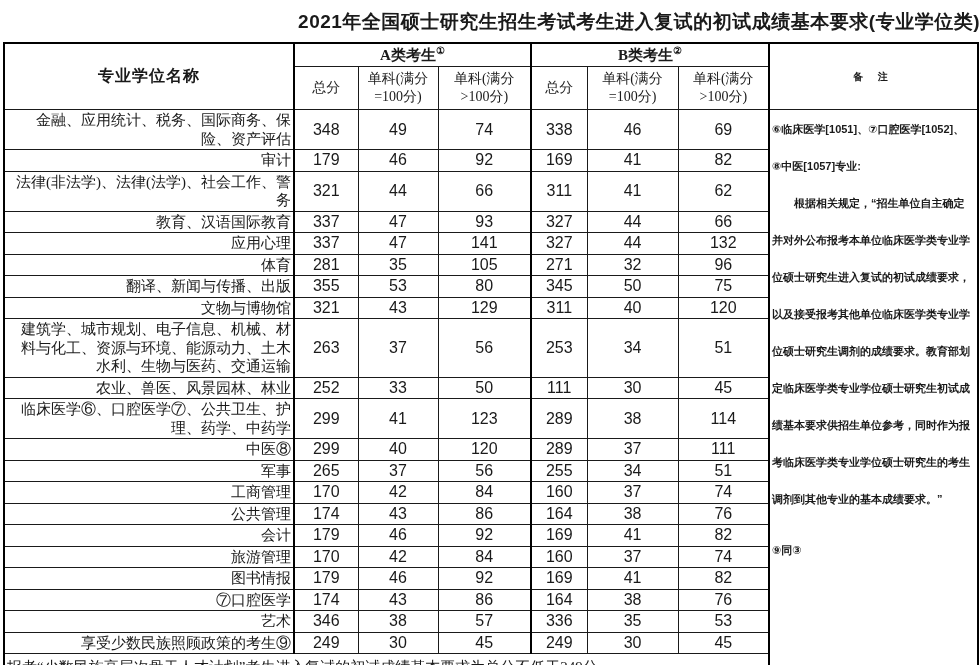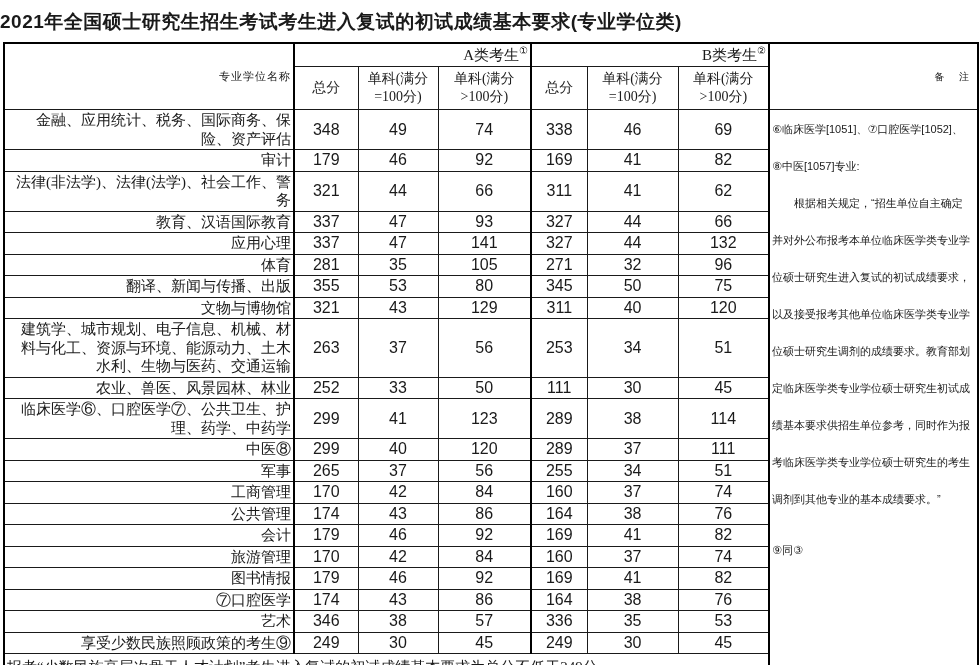--- a/index.html
+++ b/index.html
@@ -11,55 +11,55 @@
     font-family: "Liberation Serif", "DejaVu Serif", serif;
   }
   .page {
     width: 980px;
     height: 665px;
     position: relative;
     background: #ffffff;
     overflow: hidden;
   }
   .doc-title {
-    text-align: left;
+    text-align: right;
     font-weight: bold;
     font-size: 19px;
     font-family: "Liberation Sans", "DejaVu Sans", sans-serif;
     padding: 9px 0 7px 0;
     letter-spacing: 0.5px;
   }
   table.score-table {
     border-collapse: collapse;
     table-layout: fixed;
     width: 974px;
     margin-left: 3px;
     border: 2.5px solid #000;
   }
   .score-table th, .score-table td {
     border: 1.5px solid #1a1a1a;
     padding: 1px 2px;
     overflow: hidden;
   }
   .thick-l { border-left: 2.5px solid #000 !important; }
   .hdr {
-    text-align: right;
-    font-weight: normal;
+    text-align: center;
+    font-weight: bold;
     font-size: 15px;
   }
   .hdr-sub {
     text-align: center;
     font-weight: normal;
     font-size: 14px;
     line-height: 18px;
     height: 40px;
   }
   .hdr sup { font-size: 10px; }
   .group-hdr { height: 20px; }
-  .name-hdr { font-size: 11px; letter-spacing: 1px; }
+  .name-hdr { font-size: 16px; letter-spacing: 1px; }
   .remark-hdr { font-size: 10px; letter-spacing: 6px; }
   .name-cell {
     text-align: right;
     font-size: 15px;
     line-height: 18.5px;
     padding-left: 4px;
     padding-right: 3px;
     vertical-align: middle;
   }
   .num-cell {
@@ -68,21 +68,21 @@
     font-size: 16px;
     vertical-align: middle;
   }
   tbody tr { height: 21px; }
   .remark-cell {
     vertical-align: top;
     padding: 28px 3px 0 5px;
   }
   .remark-line {
     font-family: "Liberation Sans", "DejaVu Sans", sans-serif;
-    font-weight: normal;
+    font-weight: bold;
     font-size: 11px;
     line-height: 37px;
     white-space: nowrap;
   }
   .remark-note9 { margin-top: 14px; }
   .footer-cell {
     text-align: left;
     font-size: 15px;
     padding: 5px 4px 5px 4px;
     height: 24px;

